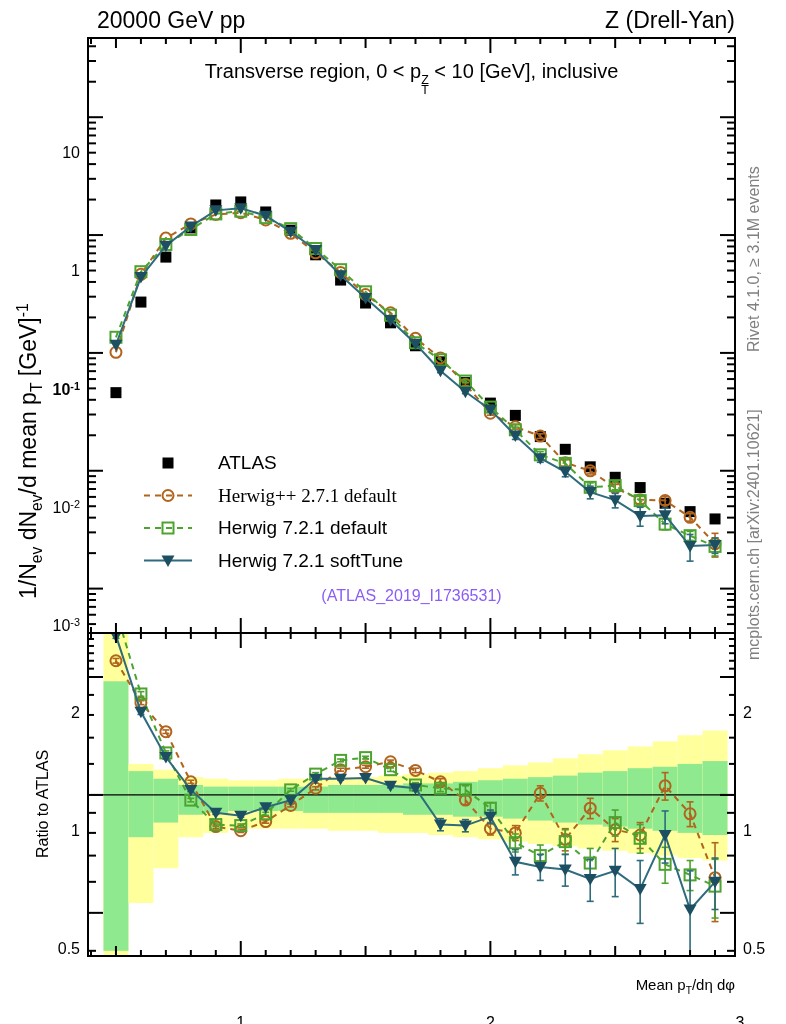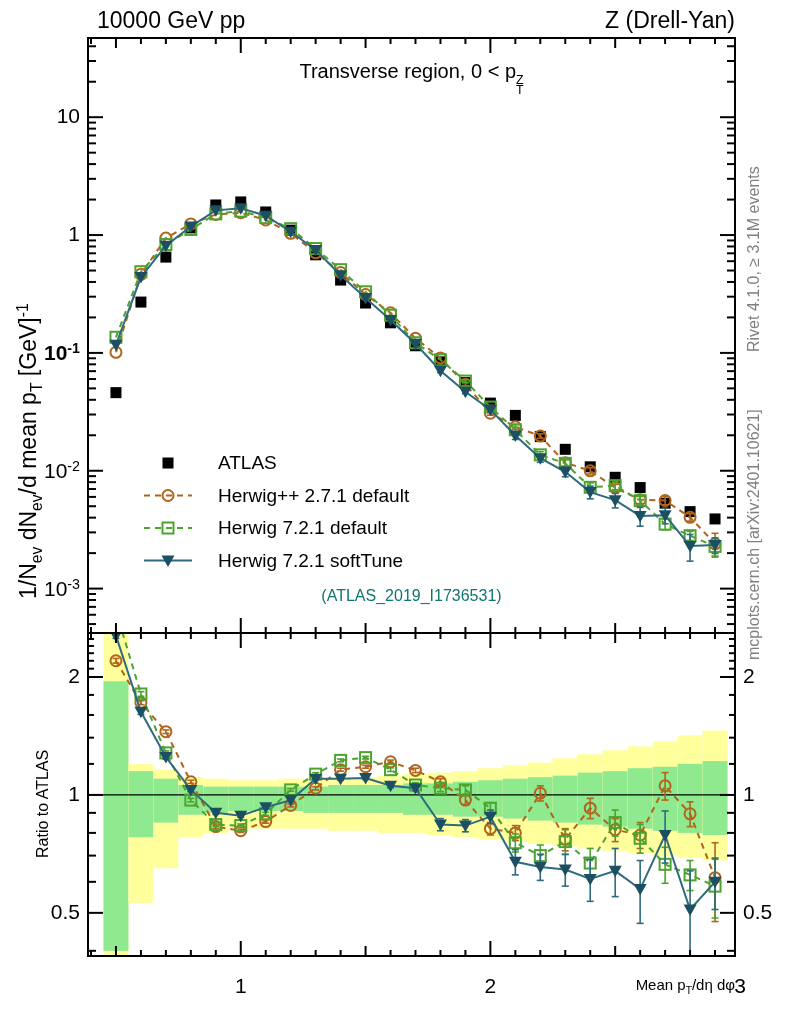--- a/index.html
+++ b/index.html
@@ -1,30 +1,30 @@
 <!DOCTYPE html>
 <html><head>
 <meta charset="utf-8">
 <style>
   html,body{margin:0;padding:0;background:#fff;}
   #figure{position:relative;width:786px;height:1024px;background:#fff;
           font-family:"Liberation Sans", sans-serif;color:#000;overflow:hidden;}
   #plot-svg{position:absolute;left:0;top:0;}
   .lab{position:absolute;white-space:nowrap;}
   .hdr{font-size:23px;top:7px;}
-  .ticklab{font-size:21px;}
+  .ticklab{font-size:16px;margin-top:40px;}
   .yl{transform:rotate(-90deg);transform-origin:0 0;}
   .note{font-size:16px;color:#808080;}
   .rt{text-align:center;}
   .sub{font-size:68%;vertical-align:-0.4em;}
   .sup{font-size:68%;vertical-align:0.5em;}
   .stack{display:inline-flex;flex-direction:column;font-size:62%;line-height:0.8;
          vertical-align:-0.45em;text-align:left;}
   .legend-label{font-size:19px;}
-  .wm{font-size:16px;color:#0f766e;}
+  .wm{font-size:16px;color:#8b5cf6;}
   .title{font-size:20px;}
   .axlab{font-size:15px;}
 </style>
 </head>
 <body>
 
 <div id="figure">
   <svg id="plot-svg" width="786" height="1024">
       <defs>
         <clipPath id="clipM">
@@ -847,42 +847,42 @@
         <rect x="162.5" y="457.5" width="11" height="11" fill="#000" stroke="#000" stroke-width="0"></rect>
         <path d="M 144 495.5 L 192 495.5" fill="none" stroke="#b0641c" stroke-width="2" stroke-dasharray="6 5"></path>
         <circle cx="168" cy="495.5" r="5.5" fill="none" stroke="#b0641c" stroke-width="2"></circle>
         <path d="M 144 528 L 192 528" fill="none" stroke="#4da32f" stroke-width="2" stroke-dasharray="6 5"></path>
         <rect x="162.5" y="522.5" width="11" height="11" fill="none" stroke="#4da32f" stroke-width="2"></rect>
         <path d="M 144 560.5 L 192 560.5" fill="none" stroke="#2e6b7c" stroke-width="2" stroke-dasharray="none"></path>
         <path d="M 161.5 555.5 L 174.5 555.5 L 168 567 Z" fill="#1d4f63"></path>
       </g>
     </svg>
 
-  <div class="lab hdr" style="left:97px;">10000 GeV pp</div>
+  <div class="lab hdr" style="left:97px;">20000 GeV pp</div>
   <div class="lab hdr rt" style="right:51px;">Z (Drell-Yan)</div>
 
   <div class="lab title" style="left:88px;top:60px;width:647px;text-align:center;"><span id="title-rich"><span>Transverse region, 0 &lt; p</span><span class="stack">
           <span>Z</span>
           <span>T</span>
-        </span></span></div>
+        </span><span> &lt; 10 [GeV], inclusive</span></span></div>
 
   <div class="lab axlab yl" style="left:14px;top:599px;font-size:23px;"><span id="ylab-main-rich"><span>1/N</span><span class="sub">ev</span><span> dN</span><span class="sub">ev</span><span>/d mean p</span><span class="sub">T</span><span> [GeV]</span><span class="sup">-1</span></span></div>
 
   <div class="lab yl" style="left:34px;top:858px;font-size:16px;">Ratio to ATLAS</div>
 
   <div class="lab axlab rt" style="right:51px;top:976px;"><span id="xlab-rich"><span>Mean p</span><span class="sub">T</span><span>/dη dφ</span></span></div>
 
   <div class="lab note yl" style="left:745px;top:352px;">Rivet 4.1.0, ≥ 3.1M events</div>
   <div class="lab note yl" style="left:745px;top:660px;">mcplots.cern.ch [arXiv:2401.10621]</div>
 
   <div class="lab wm" style="left:88px;top:587px;width:647px;text-align:center;">(ATLAS_2019_I1736531)</div>
 
   <div id="legend">
       <div class="lab legend-label" style="left: 218px; top: 452px;">ATLAS</div>
-      <div class="lab legend-label" style="left: 218px; top: 484.5px;">Herwig++ 2.7.1 default</div>
+      <div class="lab legend-label" style="left: 218px; top: 484.5px; font-family: Liberation Serif, serif;">Herwig++ 2.7.1 default</div>
       <div class="lab legend-label" style="left: 218px; top: 517px; text-align: right;">Herwig 7.2.1 default</div>
       <div class="lab legend-label" style="left: 218px; top: 549.5px;">Herwig 7.2.1 softTune</div>
     </div>
   <div id="ticklabels">
       <div class="lab ticklab" style="right: 706px; top: 104.206px;"><span>10</span></div>
       <div class="lab ticklab" style="right: 706px; top: 222.054px;"><span>1</span></div>
       <div class="lab ticklab" style="right: 706px; top: 339.903px; font-weight: bold;"><span>10</span><span class="sup">-1</span></div>
       <div class="lab ticklab" style="right: 706px; top: 457.752px;"><span>10</span><span class="sup">-2</span></div>
       <div class="lab ticklab" style="right: 706px; top: 575.6px;"><span>10</span><span class="sup">-3</span></div>
       <div class="lab ticklab" style="right: 706px; top: 663.984px;"><span>2</span></div>

